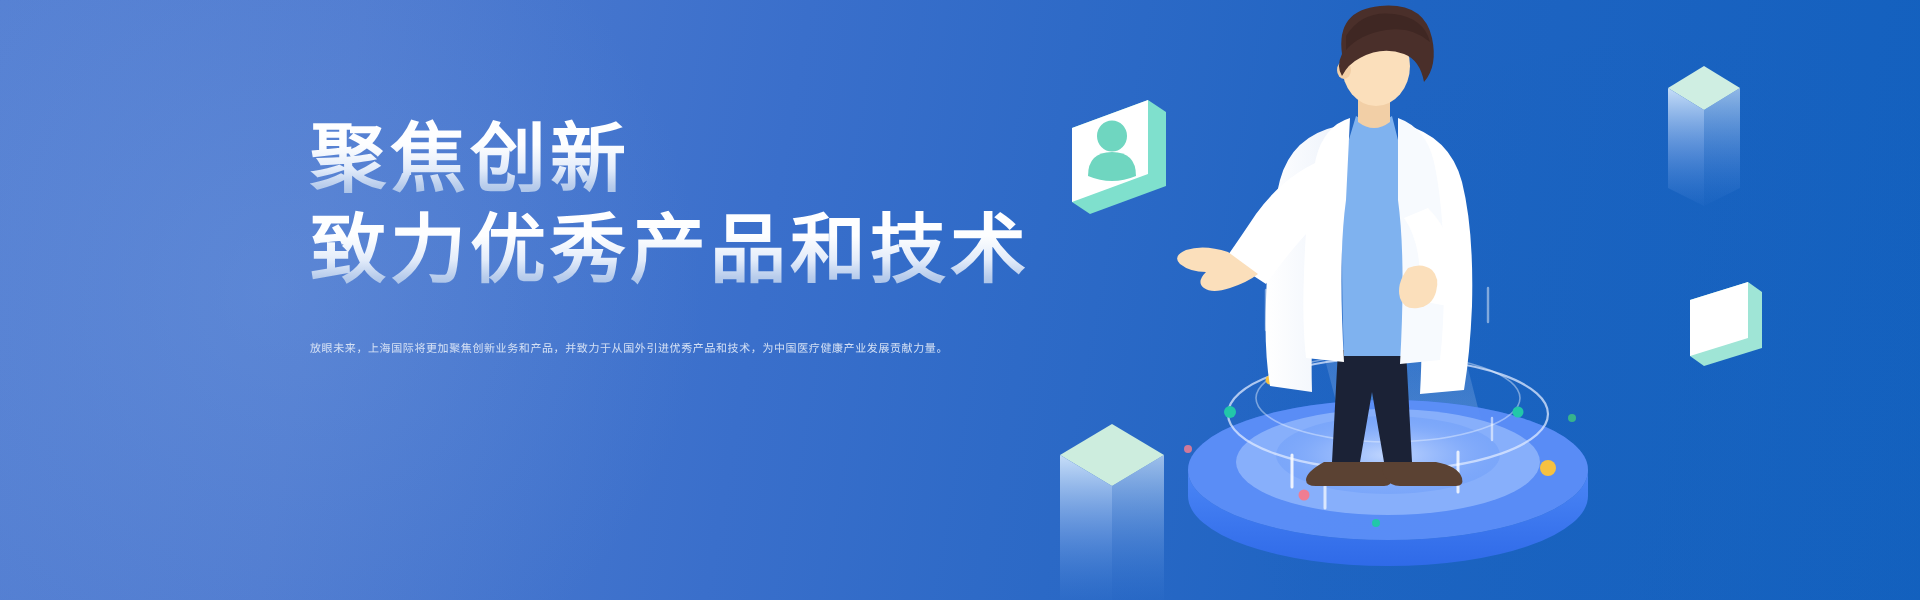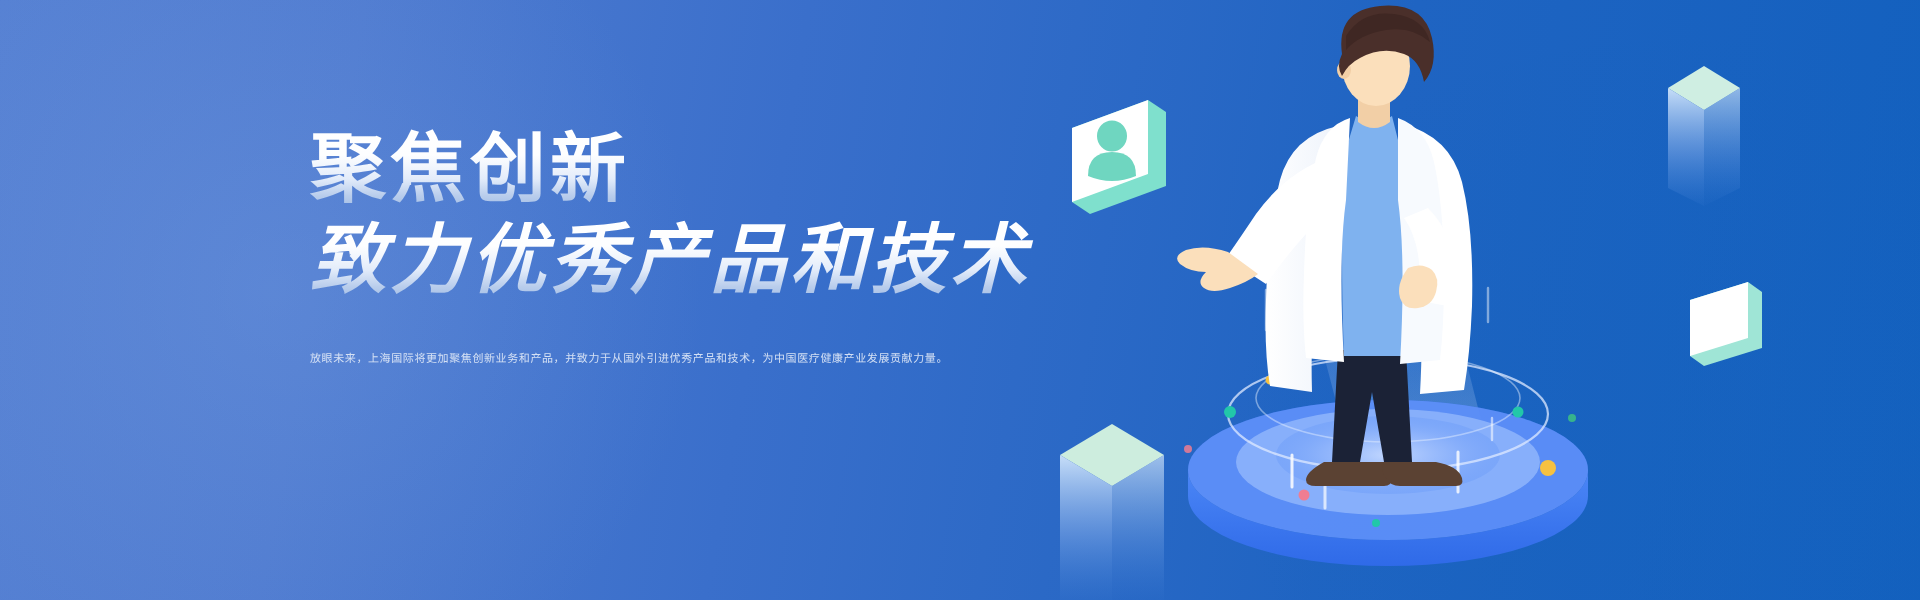--- a/index.html
+++ b/index.html
@@ -35,21 +35,21 @@
     width: 1000px; height: 800px;
     border-radius: 50%;
     background: radial-gradient(circle at 50% 50%, rgba(22,99,190,0.45) 0%, rgba(18,96,190,0.0) 70%);
     pointer-events: none;
   }
 
   
   .copy {
     position: absolute;
     left: 310px;
-    top: 126px;
+    top: 116px;
     width: 760px;
   }
 
   .headline {
     margin: 0;
     font-size: 76px;
     line-height: 1.12;
     font-weight: 700;
     letter-spacing: 4px;
     white-space: nowrap;
@@ -59,21 +59,20 @@
         #e3ecfa 62%,
         #b9cdec 82%,
         #9dbae4 100%);
     -webkit-background-clip: text;
     background-clip: text;
     color: transparent;
     -webkit-text-fill-color: transparent;
   }
   .headline.line2 {
     margin-top: 6px;
-    font-style: italic;
   }
 
   .lede {
     margin: 46px 0 0 0;
     width: 700px;
     font-size: 11px;
     line-height: 1.85;
     letter-spacing: 0.6px;
     color: #dde7f7;
     opacity: .94;

